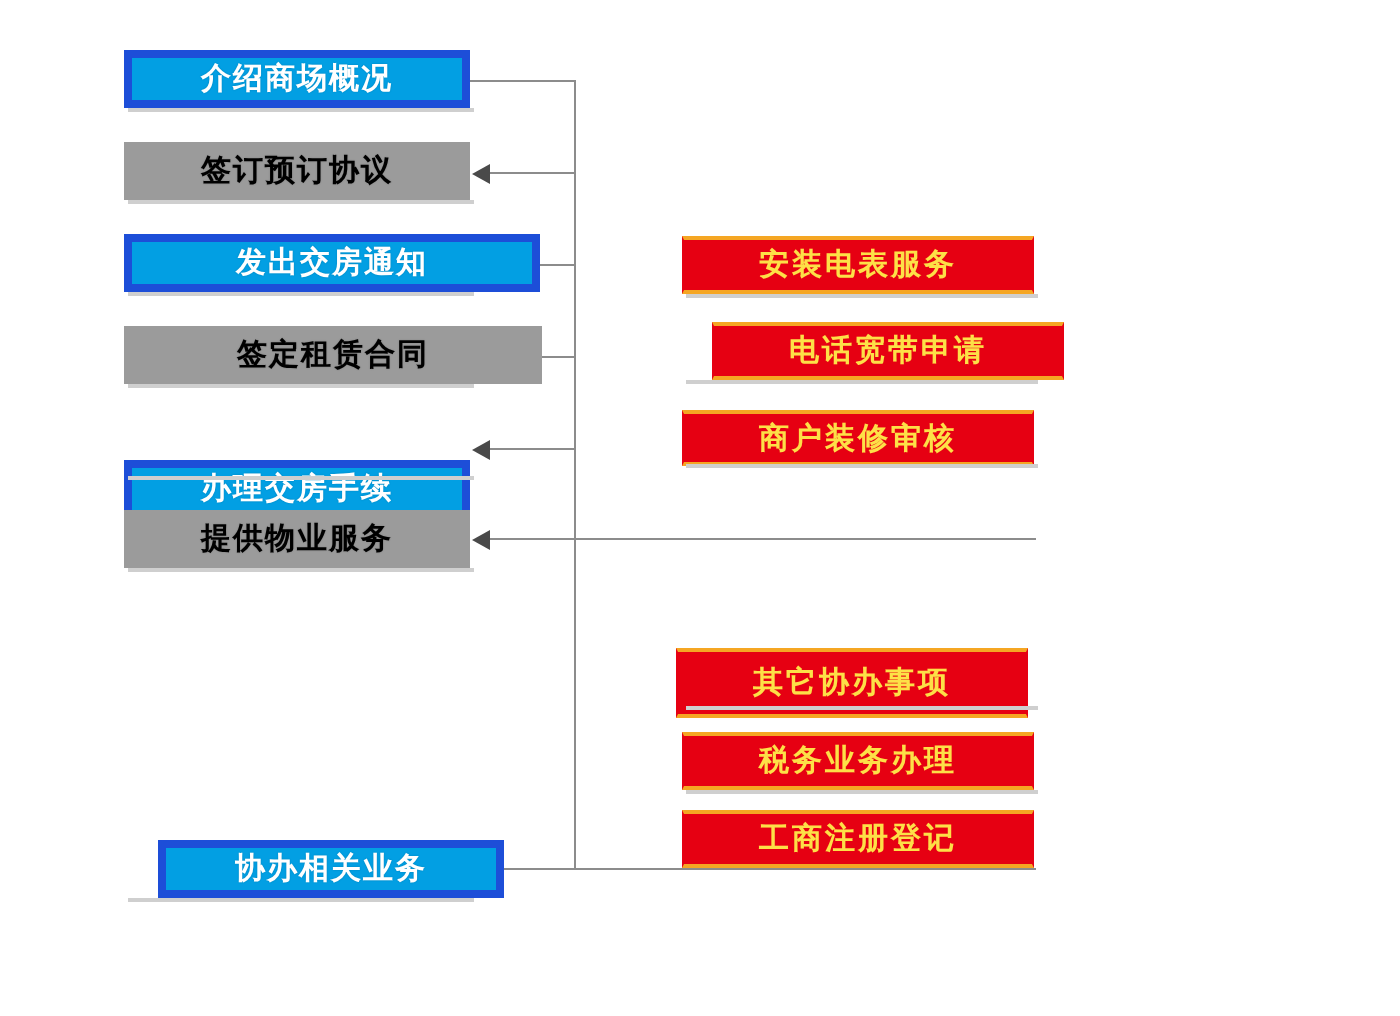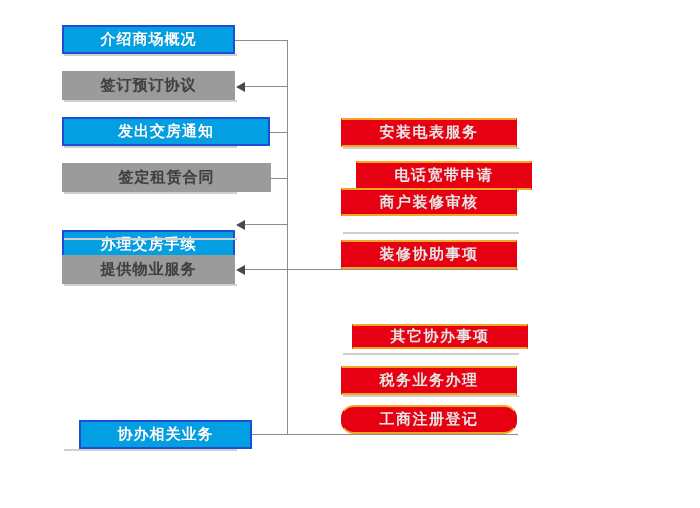--- a/index.html
+++ b/index.html
@@ -25,32 +25,32 @@
     box-sizing: border-box;
     font-size: 15px;
     font-weight: 700;
     letter-spacing: 1px;
     white-space: nowrap;
     user-select: none;
   }
   .node.blue {
     background: #029fe3;
     color: #ffffff;
-    border: 2px solid #1d4ed8;
+    border: 4px solid #1d4ed8;
     text-shadow: 0 0 1px rgba(0,0,0,0.18);
   }
   .node.gray {
     background: #9b9b9b;
-    color: #404040;
+    color: #000000;
     border: 1px solid #9b9b9b;
     text-shadow: 0 0 1px rgba(0,0,0,0.18);
   }
   .node.red {
     background: #e60012;
-    color: #e5e5e5;
+    color: #fde047;
     border-top: 2px solid #f5a623;
     border-bottom: 2px solid #f5a623;
     border-left: 1px solid #e60012;
     border-right: 1px solid #e60012;
     font-size: 15px;
     letter-spacing: 1.5px;
   }
   .hline {
     position: absolute;
     height: 0;
@@ -140,36 +140,33 @@
   <div class="node red" style="left:341px; top:118px; width:176px; height:29px;">
     <span>安装电表服务</span>
   </div>
   <div class="shadow-strip" style="left:343px; top:147px; width:176px;"></div>
 
   <div class="node red" style="left:344px; top:161px; width:176px; height:29px;margin-left:12px;">
     <span>电话宽带申请</span>
   </div>
   <div class="shadow-strip" style="left:343px; top:190px; width:176px;"></div>
 
-  <div class="node red" style="left:341px; top:188px; width:176px; height:28px;">
+  <div class="node red" style="left:341px; top:205px; width:176px; height:28px;">
     <span>商户装修审核</span>
   </div>
   <div class="shadow-strip" style="left:343px; top:232px; width:176px;"></div>
 
-  <div class="node red" style="left:341px; top:240px; width:176px; height:29px;">
-    <span>装修协助事项</span>
-  </div>
 
-  <div class="node red" style="left:352px; top:324px; width:176px; height:25px;">
+  <div class="node red" style="left:338px; top:324px; width:176px; height:35px;">
     <span>其它协办事项</span>
   </div>
   <div class="shadow-strip" style="left:343px; top:353px; width:176px;"></div>
 
   <div class="node red" style="left:341px; top:366px; width:176px; height:29px;">
     <span>税务业务办理</span>
   </div>
   <div class="shadow-strip" style="left:343px; top:395px; width:176px;"></div>
 
-  <div class="node red" style="left:341px; top:405px; width:176px; height:29px;border-radius:13px;">
+  <div class="node red" style="left:341px; top:405px; width:176px; height:29px;">
     <span>工商注册登记</span>
   </div>
 
 </div>
 
 </body></html>

